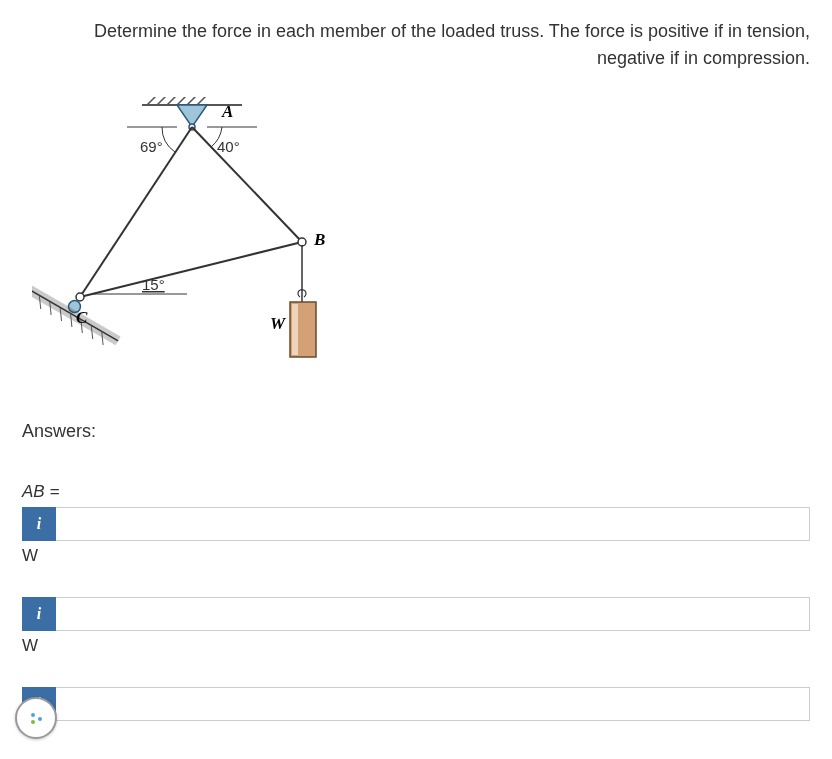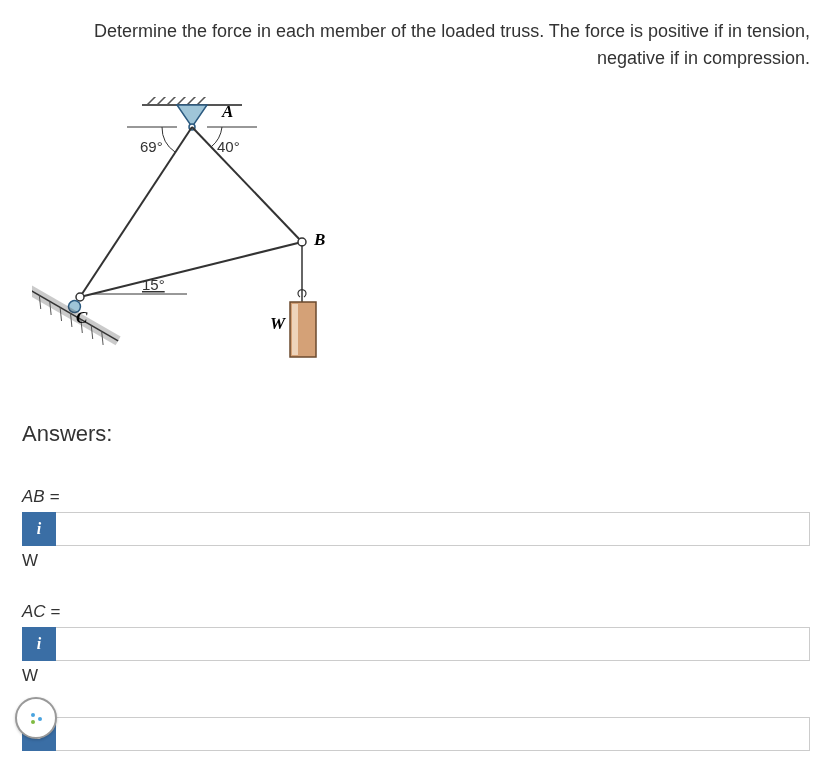--- a/index.html
+++ b/index.html
@@ -18,21 +18,21 @@
       font-size: 18px;
       color: #333;
       line-height: 1.5;
       margin-bottom: 25px;
       text-align: right;
     }
     .figure-container {
       margin: 20px 0 30px 10px;
     }
     .answers-label {
-      font-size: 22px;
+      font-size: 18px;
       color: #333;
       margin-bottom: 40px;
     }
     .answer-row {
       margin-bottom: 4px;
       margin-top: 31px;
     }
     .answer-label {
       font-size: 17px;
       font-style: italic;
@@ -175,21 +175,20 @@
 <div class="answer-row">
   <div class="answer-label">AB =</div>
   <div class="input-container">
     <div class="info-button">i</div>
     <input type="text" class="answer-input" value="" style="">
   </div>
   <div class="unit-label">W</div>
 </div>
 
 <div class="answer-row">
-  <div class="answer-label">AC =</div>
   <div class="input-container">
     <div class="info-button">i</div>
     <input type="text" class="answer-input" value="" style="">
   </div>
   <div class="unit-label">W</div>
 </div>
 
 <div class="answer-row">
   <div class="input-container">
     <div class="info-button">i</div>

